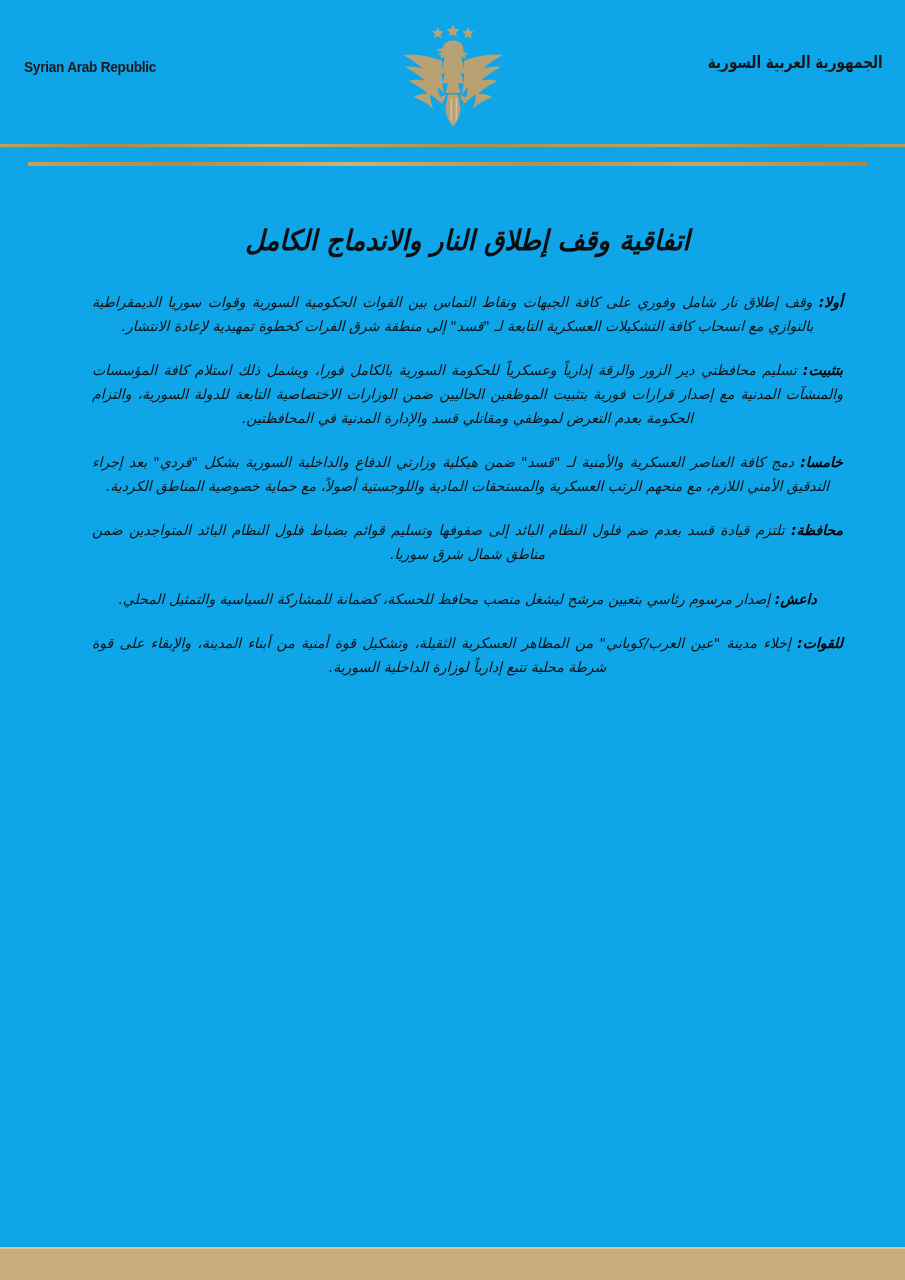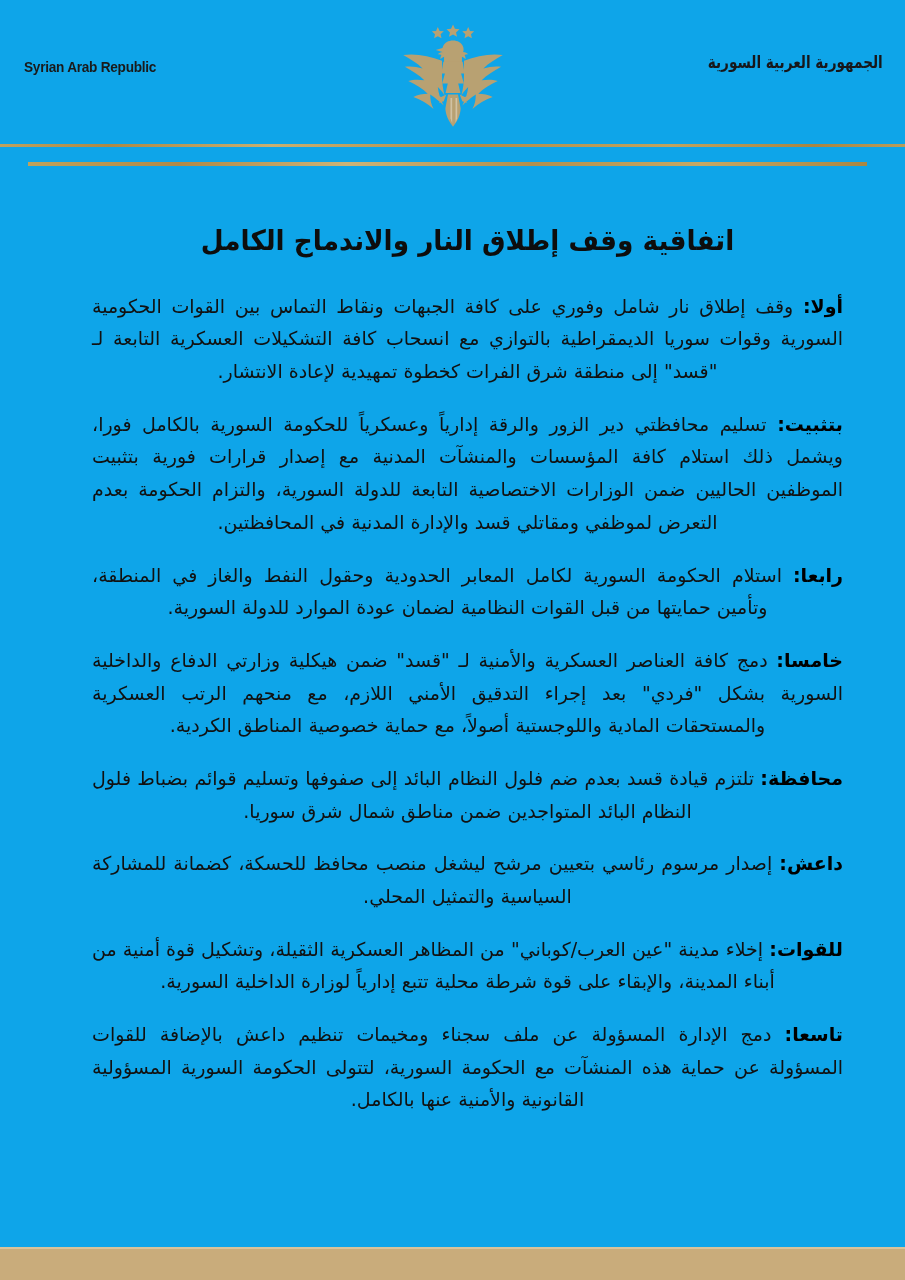--- a/index.html
+++ b/index.html
@@ -96,37 +96,38 @@
         #cfa85e 80%, #b2853a 100%);
     opacity: 0.95;
   }
 
   
   .doc-body {
     padding: 52px 62px 0 92px;
     box-sizing: border-box;
     direction: rtl;
     text-align: right;
+    font-style: italic;
   }
 
   .doc-title {
     text-align: center;
     font-family: "DejaVu Sans", "Liberation Sans", sans-serif;
     font-size: 28px;
     font-weight: 700;
     color: #0d0d0d;
     letter-spacing: -0.5px;
     margin: 0 0 30px 0;
     line-height: 1.35;
     transform: scaleX(0.94);
   }
 
   .clause {
     font-family: "DejaVu Sans", "Liberation Sans", sans-serif;
-    font-size: 19px;
+    font-size: 14px;
     line-height: 1.72;
     color: #111111;
     text-align: justify;
     text-align-last: center;
     margin: 0 0 20px 0;
     font-weight: 500;
   }
   .clause:last-child { margin-bottom: 0; }
 
   .clause .ord {
@@ -215,42 +216,36 @@
 
     <p class="clause">
       <span class="ord">أولا:</span><span> وقف إطلاق نار شامل وفوري على كافة الجبهات ونقاط التماس بين القوات الحكومية السورية وقوات سوريا الديمقراطية بالتوازي مع انسحاب كافة التشكيلات العسكرية التابعة لـ "قسد" إلى منطقة شرق الفرات كخطوة تمهيدية لإعادة الانتشار.</span>
     </p>
 
     <p class="clause">
       <span class="ord">بتثبيت:</span><span> تسليم محافظتي دير الزور والرقة إدارياً وعسكرياً للحكومة السورية بالكامل فورا، ويشمل ذلك استلام كافة المؤسسات والمنشآت المدنية مع إصدار قرارات فورية بتثبيت الموظفين الحاليين ضمن الوزارات الاختصاصية التابعة للدولة السورية، والتزام الحكومة بعدم التعرض لموظفي ومقاتلي قسد والإدارة المدنية في المحافظتين.</span>
     </p>
 
 
-    <p class="clause">
-      <span class="ord">رابعا:</span><span> استلام الحكومة السورية لكامل المعابر الحدودية وحقول النفط والغاز في المنطقة، وتأمين حمايتها من قبل القوات النظامية لضمان عودة الموارد للدولة السورية.</span>
-    </p>
 
     <p class="clause">
       <span class="ord">خامسا:</span><span> دمج كافة العناصر العسكرية والأمنية لـ "قسد" ضمن هيكلية وزارتي الدفاع والداخلية السورية بشكل "فردي" بعد إجراء التدقيق الأمني اللازم، مع منحهم الرتب العسكرية والمستحقات المادية واللوجستية أصولاً، مع حماية خصوصية المناطق الكردية.</span>
     </p>
 
     <p class="clause">
       <span class="ord">محافظة:</span><span> تلتزم قيادة قسد بعدم ضم فلول النظام البائد إلى صفوفها وتسليم قوائم بضباط فلول النظام البائد المتواجدين ضمن مناطق شمال شرق سوريا.</span>
     </p>
 
     <p class="clause">
       <span class="ord">داعش:</span><span> إصدار مرسوم رئاسي بتعيين مرشح ليشغل منصب محافظ للحسكة، كضمانة للمشاركة السياسية والتمثيل المحلي.</span>
     </p>
 
     <p class="clause">
       <span class="ord">للقوات:</span><span> إخلاء مدينة "عين العرب/كوباني" من المظاهر العسكرية الثقيلة، وتشكيل قوة أمنية من أبناء المدينة، والإبقاء على قوة شرطة محلية تتبع إدارياً لوزارة الداخلية السورية.</span>
     </p>
 
-    <p class="clause">
-      <span class="ord">تاسعا:</span><span> دمج الإدارة المسؤولة عن ملف سجناء ومخيمات تنظيم داعش بالإضافة للقوات المسؤولة عن حماية هذه المنشآت مع الحكومة السورية، لتتولى الحكومة السورية المسؤولية القانونية والأمنية عنها بالكامل.</span>
-    </p>
 
     <div class="footer-spacer"></div>
   </div>
 
   <div class="footer-bar"></div>
 
 </div>
 
 </body></html>

